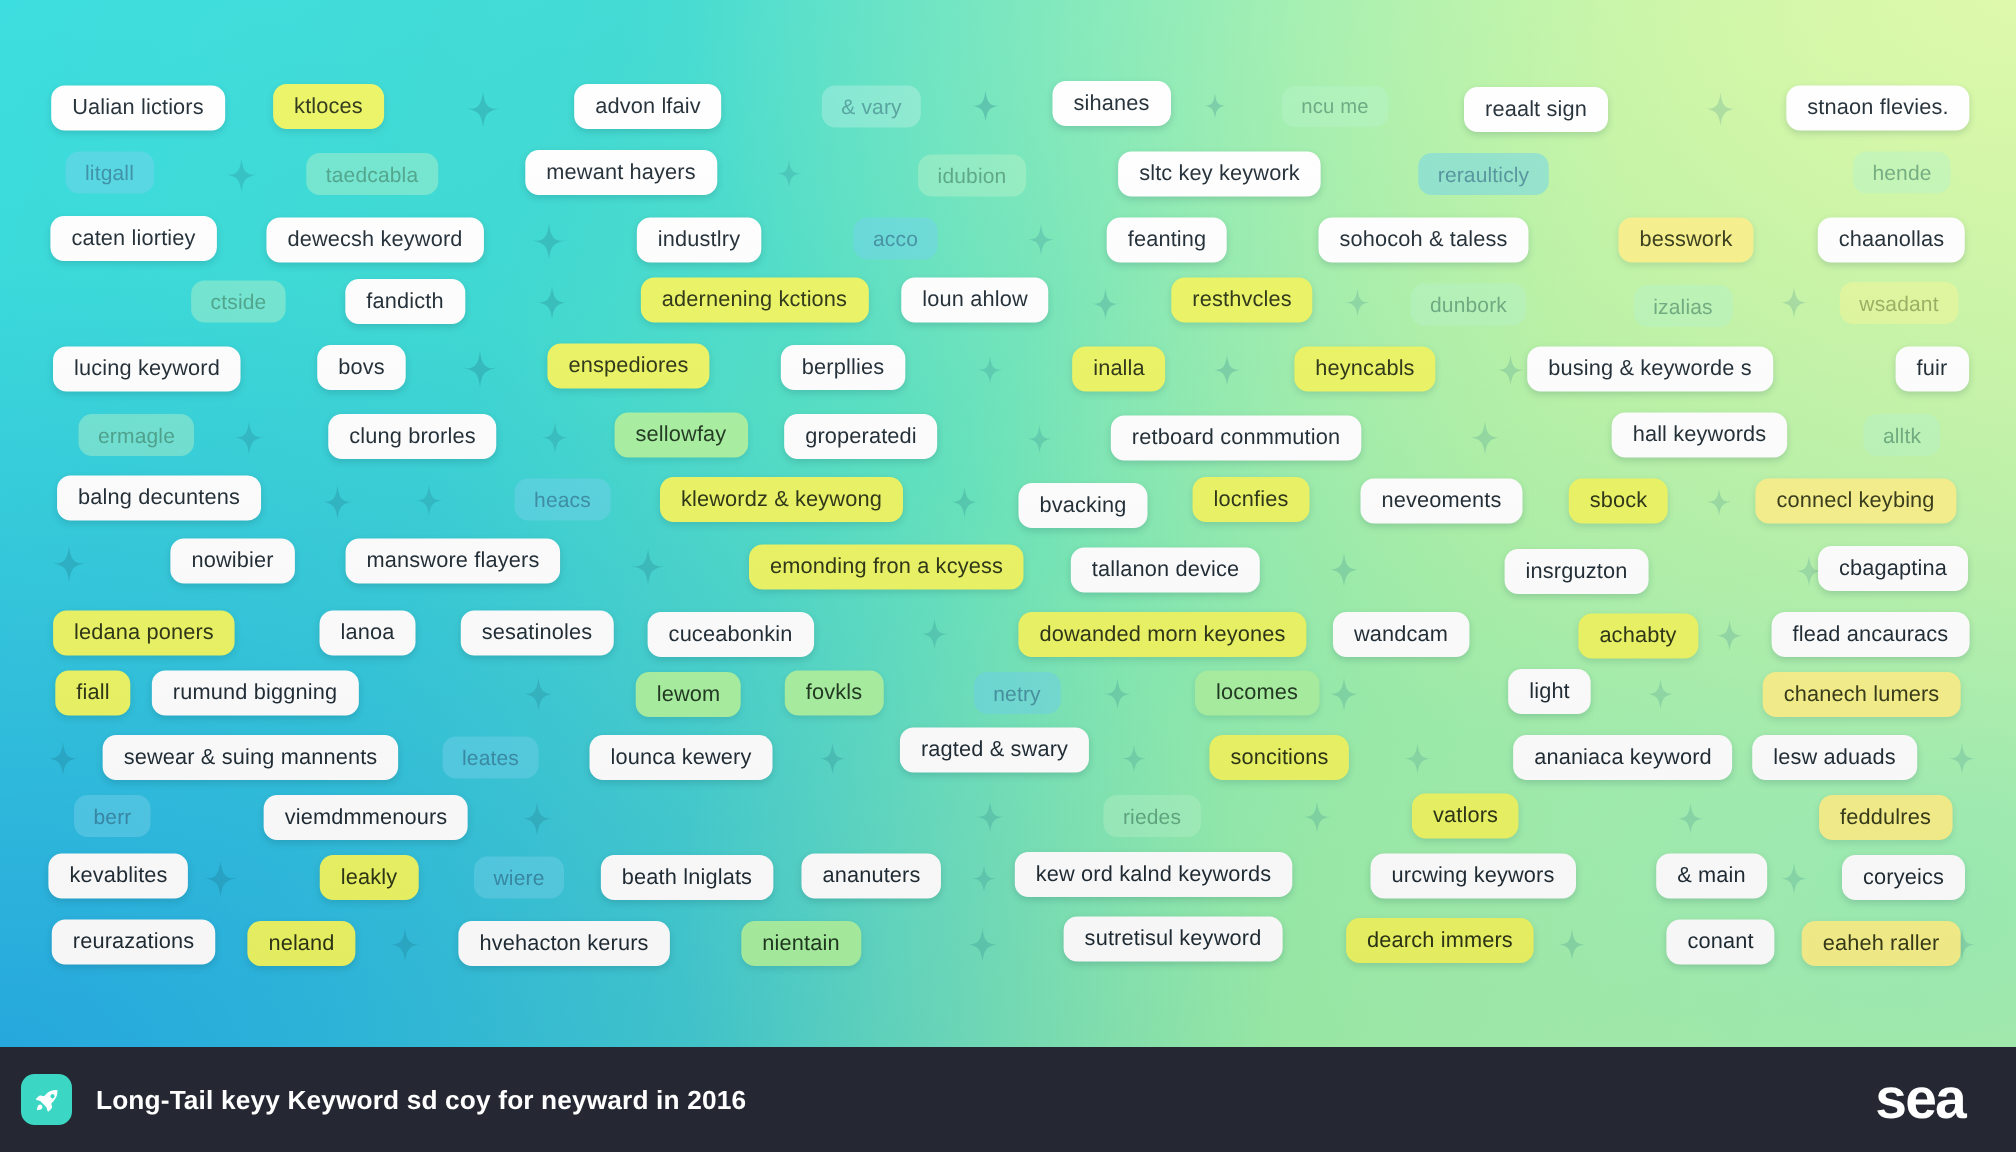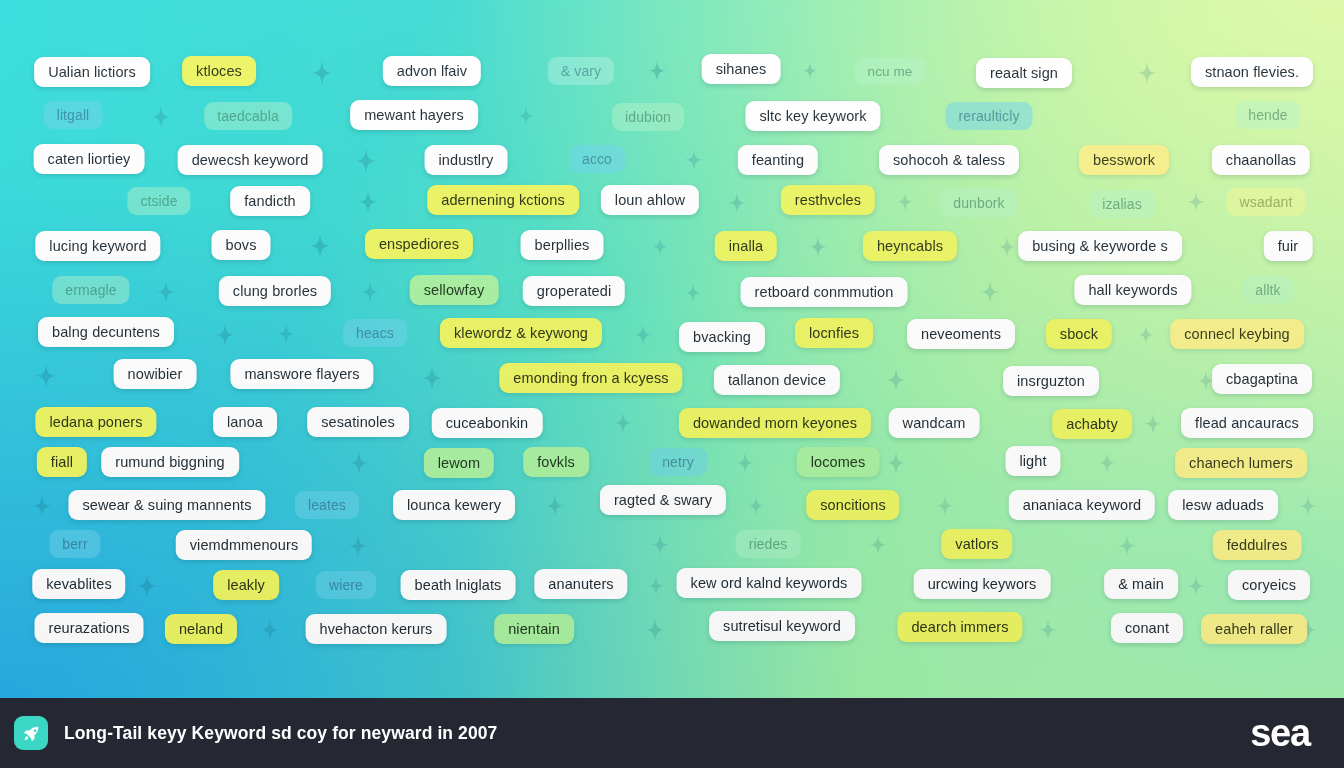--- a/index.html
+++ b/index.html
@@ -493,17 +493,17 @@
       </div>
   </div>
 
   <div id="footer">
     <div id="brandmark">
       <svg width="19" height="19" viewBox="0 0 24 24" aria-hidden="true">
         <path fill="#ffffff" d="M20.5 3.5c-3.6-.4-7 .9-9.5 3.4L9.3 8.6l-3-.6a1.4 1.4 0 0 0-1.3.4L2.8 10.6a.7.7 0 0 0 .3 1.2l3 .9 5.2 5.2.9 3a.7.7 0 0 0 1.2.3l2.2-2.2c.35-.35.5-.85.4-1.33l-.6-3 1.7-1.7c2.5-2.5 3.8-5.9 3.4-9.5a.6.6 0 0 0-.5-.5zM15.2 9.9a1.75 1.75 0 1 1 2.48-2.48A1.75 1.75 0 0 1 15.2 9.9z"></path>
         <path fill="#ffffff" d="M4.6 16.3c-1 1-1.3 4.1-1.3 4.1s3.1-.3 4.1-1.3a1.96 1.96 0 0 0-2.8-2.8z"></path>
       </svg>
     </div>
-    <div id="footer-title">Long-Tail keyy Keyword sd coy for neyward in 2007</div>
+    <div id="footer-title">Long-Tail keyy Keyword sd coy for neyward in 2016</div>
     <div id="footer-logo">sea</div>
   </div>
 
 </div>
 
 </body></html>

